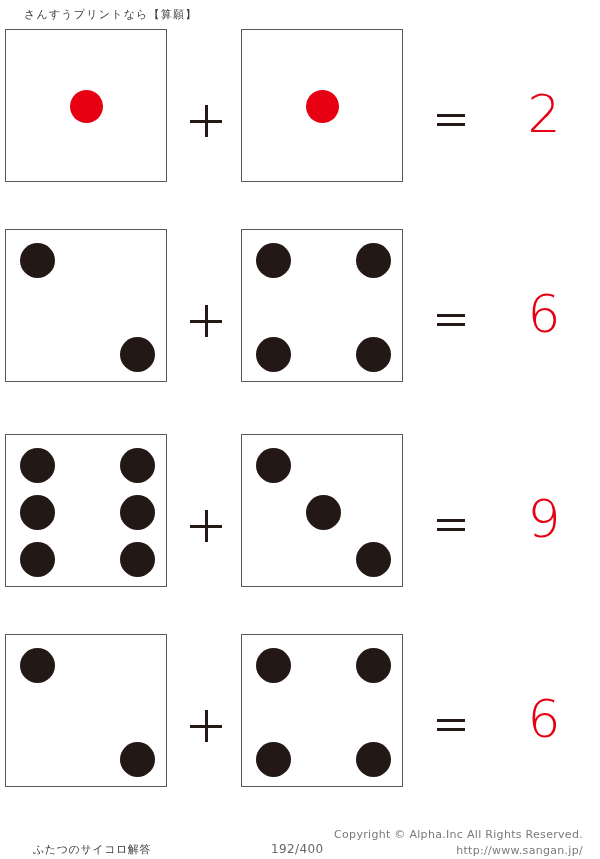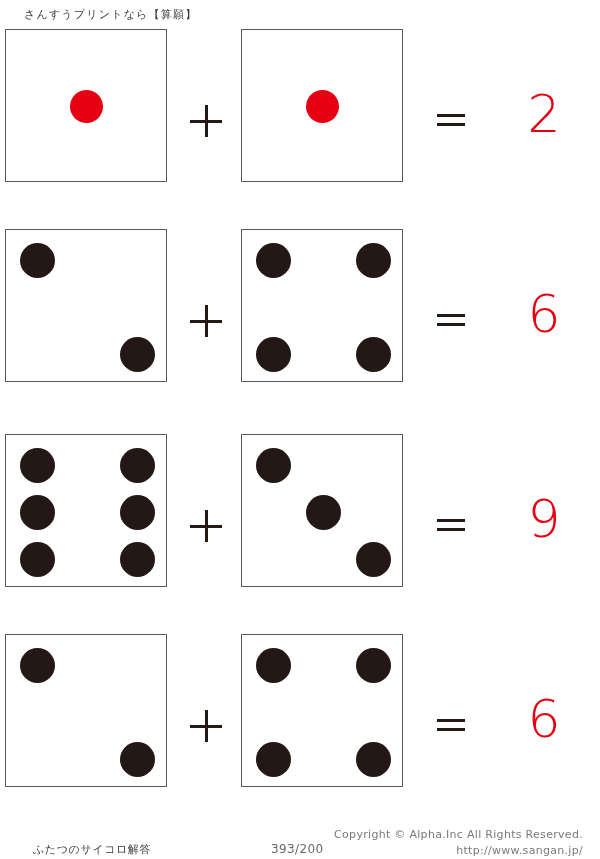--- a/index.html
+++ b/index.html
@@ -241,16 +241,16 @@
         <div class="pip p-bl" style="width: 35px; height: 35px;"></div>
         <div class="pip p-br" style="width: 35px; height: 35px;"></div>
       </div>
       <div class="op-equals"></div>
       <div class="answer">6</div>
     </div>
   </div>
 
 <div id="worksheet-footer">
   <div id="footer-sheet-title">ふたつのサイコロ解答</div>
-  <div id="footer-page-number">393/200</div>
+  <div id="footer-page-number">192/400</div>
   <div id="footer-copyright">Copyright ©  Alpha.Inc All Rights Reserved.</div>
   <div id="footer-url">http://www.sangan.jp/</div>
 </div>
 
 </body></html>

